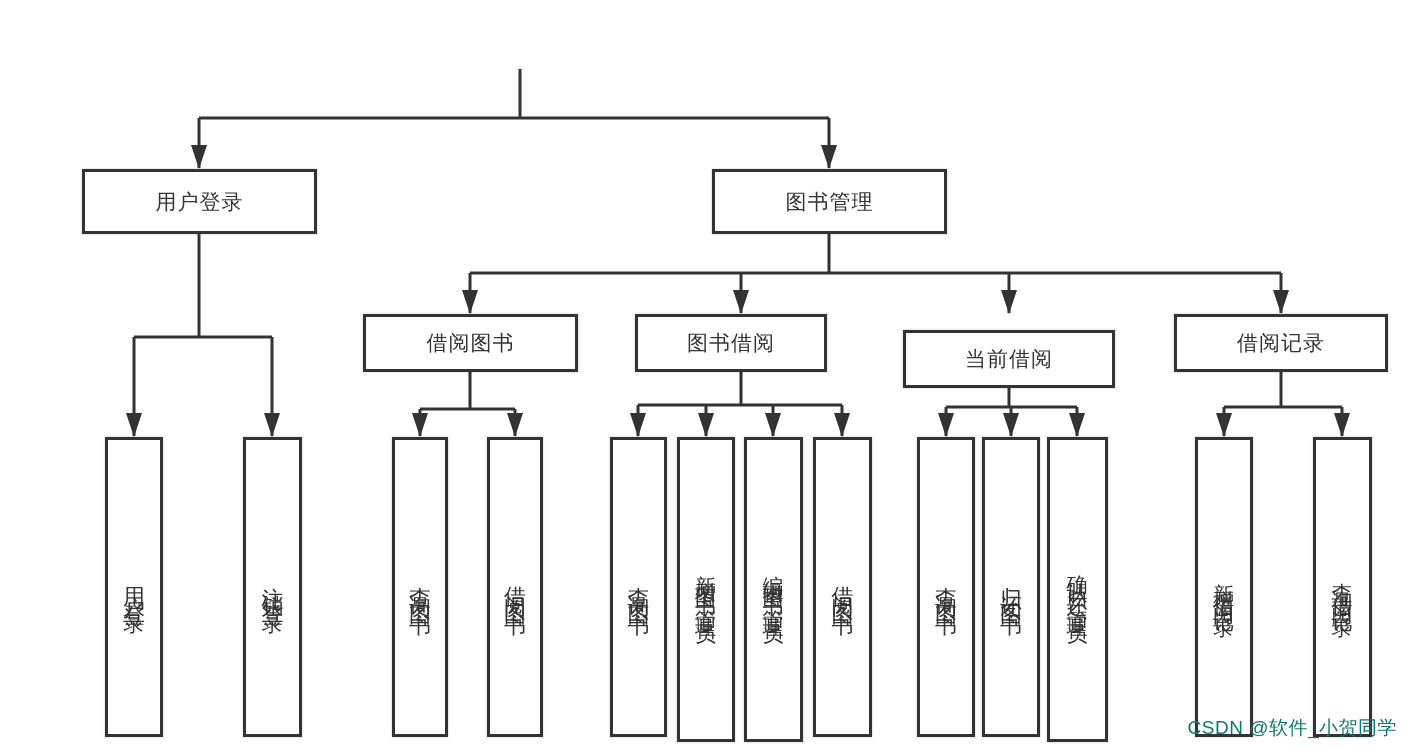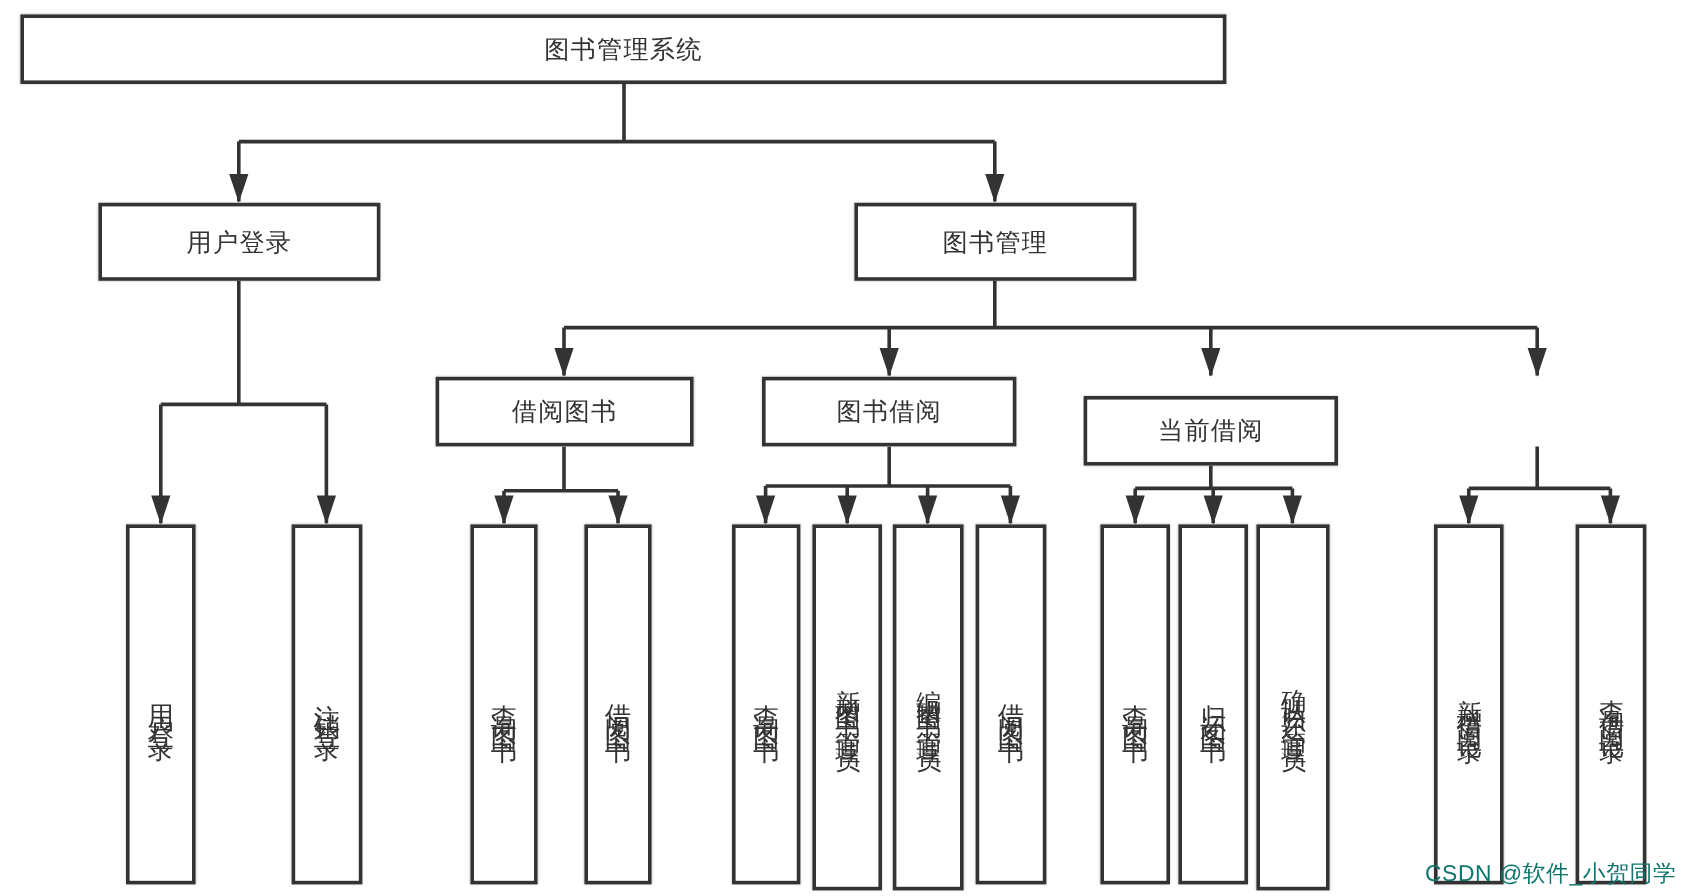--- a/index.html
+++ b/index.html
@@ -123,40 +123,40 @@
       <polygon points="1069,413 1085,413 1077,437"></polygon>
     </g>
 
     <g>
       <path d="M1281,372 V407 M1224,407 H1342 M1224,407 V436 M1342,407 V436"></path>
       <polygon points="1216,413 1232,413 1224,437"></polygon>
       <polygon points="1334,413 1350,413 1342,437"></polygon>
     </g>
   </svg>
 
-  <div class="node" style="left:17px; top:12px; width:1005px; height:58px;">
-    <span class="label">图书管理系统</span>
-  </div>
 
   <div class="node" style="left:82px; top:169px; width:235px; height:65px;">
     <span class="label">用户登录</span>
   </div>
   <div class="node" style="left:712px; top:169px; width:235px; height:65px;">
     <span class="label">图书管理</span>
   </div>
 
   <div class="node" style="left:363px; top:314px; width:215px; height:58px;">
     <span class="label">借阅图书</span>
   </div>
-  <div class="node" style="left:635px; top:314px; width:212px; height:58px;">
+  <div class="node" style="left:635px; top:314px; width:192px; height:58px;">
     <span class="label">图书借阅</span>
   </div>
   <div class="node" style="left:903px; top:330px; width:212px; height:58px;">
     <span class="label">当前借阅</span>
   </div>
+  <div class="node" style="left:1174px; top:314px; width:214px; height:58px;">
+    <span class="label">借阅记录</span>
+  </div>
 
   <div class="node leaf" style="left:105px; top:437px; width:58px; height:300px;">
     <span class="label">用户登录</span>
   </div>
   <div class="node leaf" style="left:243px; top:437px; width:59px; height:300px;">
     <span class="label">注销登录</span>
   </div>
 
   <div class="node leaf" style="left:392px; top:437px; width:56px; height:300px;">
     <span class="label">查询图书</span>

